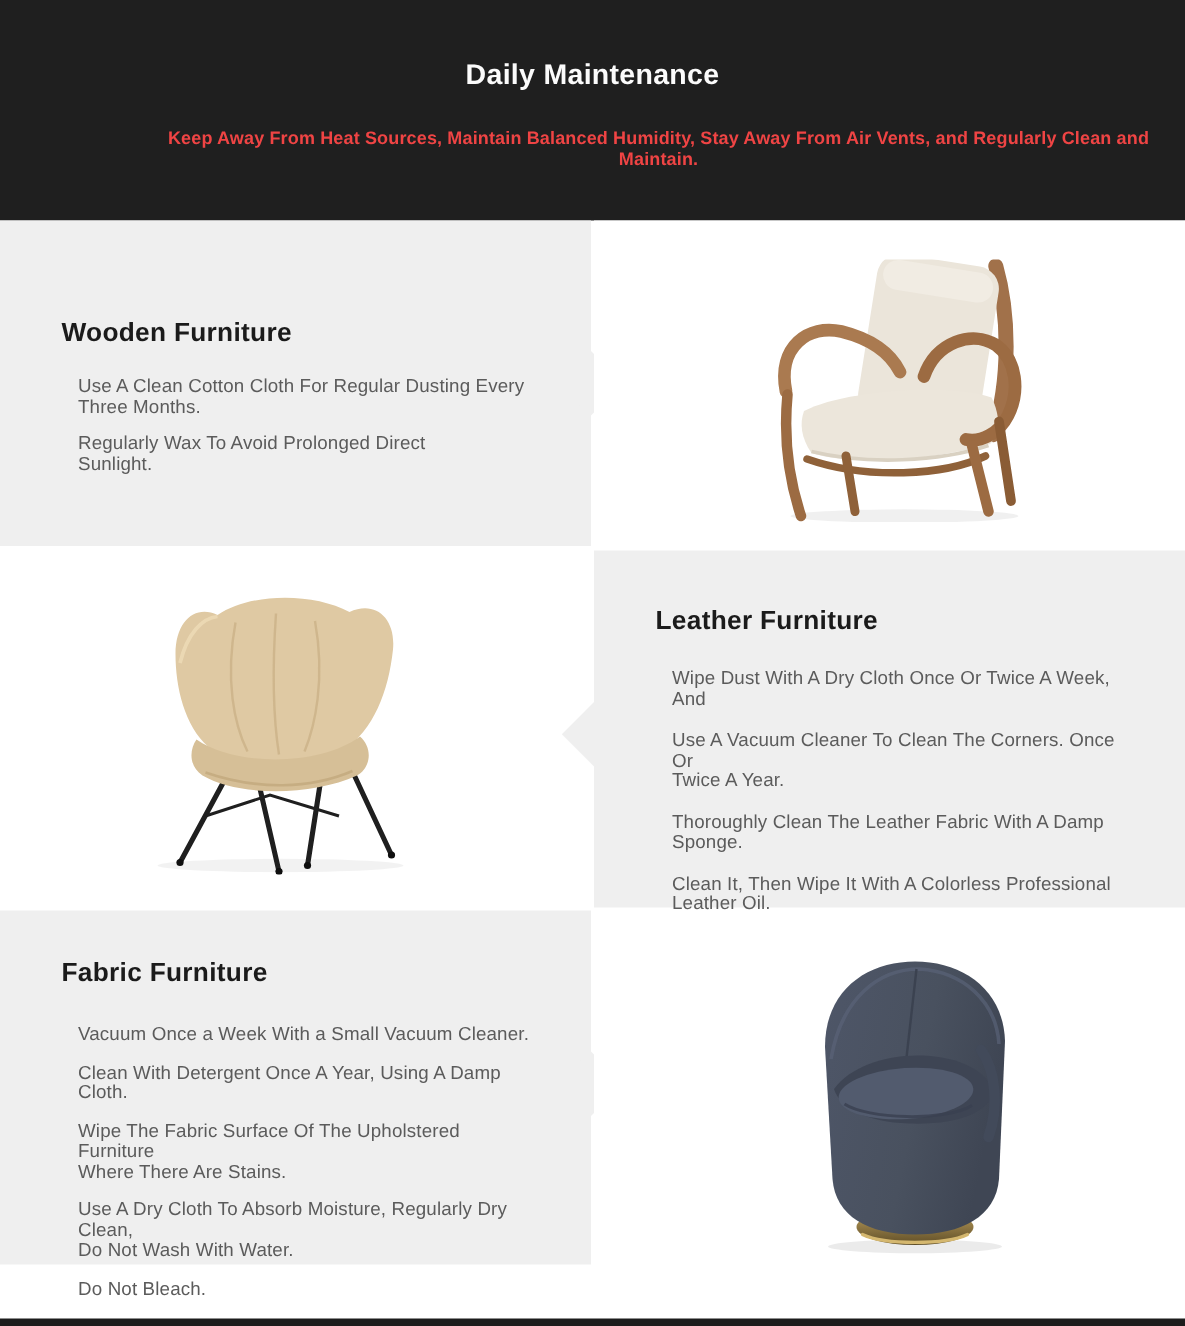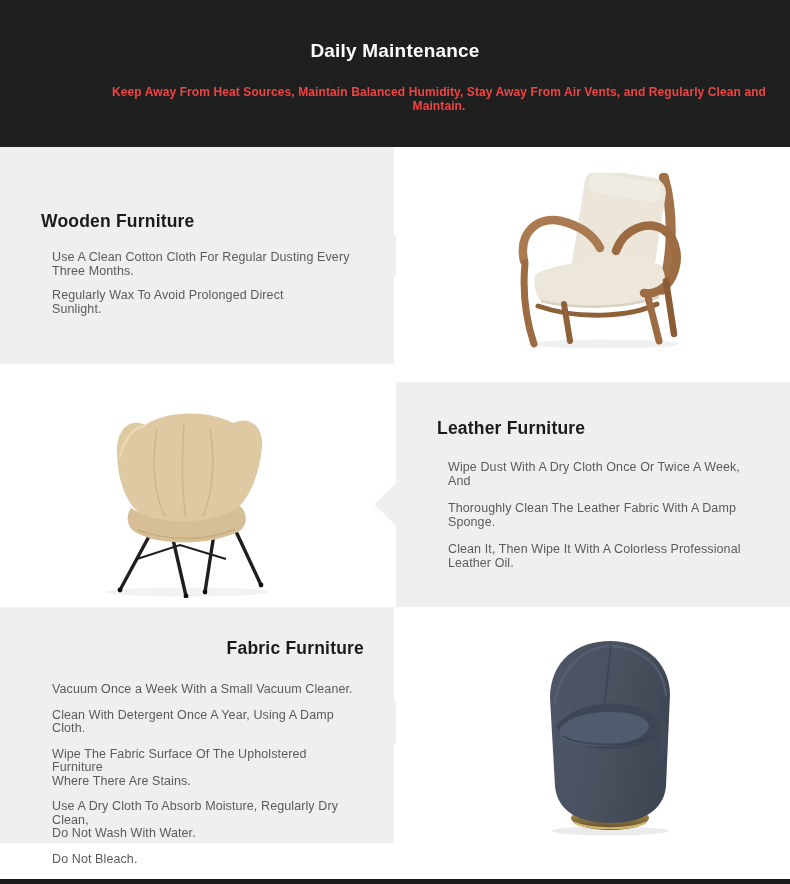--- a/index.html
+++ b/index.html
@@ -17,21 +17,21 @@
     font-size:19px;font-weight:700;letter-spacing:.2px;
   }
   .header .subtitle{
     margin:0;margin-top:23px;padding-left:88px;text-align:center;
     color:#ef4444;font-size:12px;font-weight:600;letter-spacing:.1px;
   }
 
   
   .section-row{left:0;width:718px;}
   .sec1{top:147px;height:217px;}
-  .sec2{top:382px;height:238px;padding-left:20px;}
+  .sec2{top:367px;height:238px;padding-left:20px;}
   .sec3{top:607px;height:236px;}
 
   .text-panel{
     position:absolute;top:0;height:100%;width:394px;background:#efefef;
     box-sizing:border-box;
   }
   .text-panel.side-left{left:0;}
   .text-panel.side-right{left:396px;}
 
   .text-panel::after{
@@ -44,21 +44,21 @@
   .panel-inner{padding-left:41px;padding-right:30px;box-sizing:border-box;}
   .sec1 .panel-inner{padding-top:64px;}
   .sec2 .panel-inner{padding-top:36px;}
   .sec3 .panel-inner{padding-top:31px;}
 
   .panel-title{
     margin:0;color:#1b1b1b;font-size:17.5px;font-weight:700;letter-spacing:.2px;
   }
   .sec1 .panel-title{margin-bottom:19px;}
   .sec2 .panel-title{margin-bottom:22px;}
-  .sec3 .panel-title{margin-bottom:24px;text-align:right;}
+  .sec3 .panel-title{margin-bottom:24px;}
 
   .panel-body p{
     margin:11px;color:#5b5b5b;font-size:12.5px;line-height:13.5px;
     white-space:pre-line;max-width:340px;letter-spacing:.1px;
   }
   .sec1 .panel-body p{margin-bottom:3px;}
   .sec2 .panel-body p{margin-bottom:14px;}
   .sec3 .panel-body p{margin-bottom:12px;}
 
   .image-panel{position:absolute;top:0;height:100%;background:#ffffff;}
@@ -140,20 +140,22 @@
 
       <path d="M44,95 C70,113 126,113 153,93 C162,101 160,114 151,119 C120,133 72,133 48,119 C39,113 39,102 44,95 Z" fill="#d6bf97"></path>
       <path d="M50,117 C85,129 120,128 148,116" stroke="#c4ab80" stroke-width="1.8" fill="none" opacity="0.9"></path>
     </svg>
   </div>
   <div class="text-panel side-right notch-left" style="--notch-top:107px">
     <div class="panel-inner">
       <h2 class="panel-title">Leather Furniture</h2>
       <div class="panel-body">
         <p>Wipe Dust With A Dry Cloth Once Or Twice A Week, And</p>
+        <p>Use A Vacuum Cleaner To Clean The Corners. Once Or
+Twice A Year.</p>
         <p>Thoroughly Clean The Leather Fabric With A Damp Sponge.</p>
         <p>Clean It, Then Wipe It With A Colorless Professional
 Leather Oil.</p>
       </div>
     </div>
   </div>
 </div>
 
 <div class="abs section-row sec3">
   <div class="text-panel side-left notch-right" style="--notch-top:100px">

